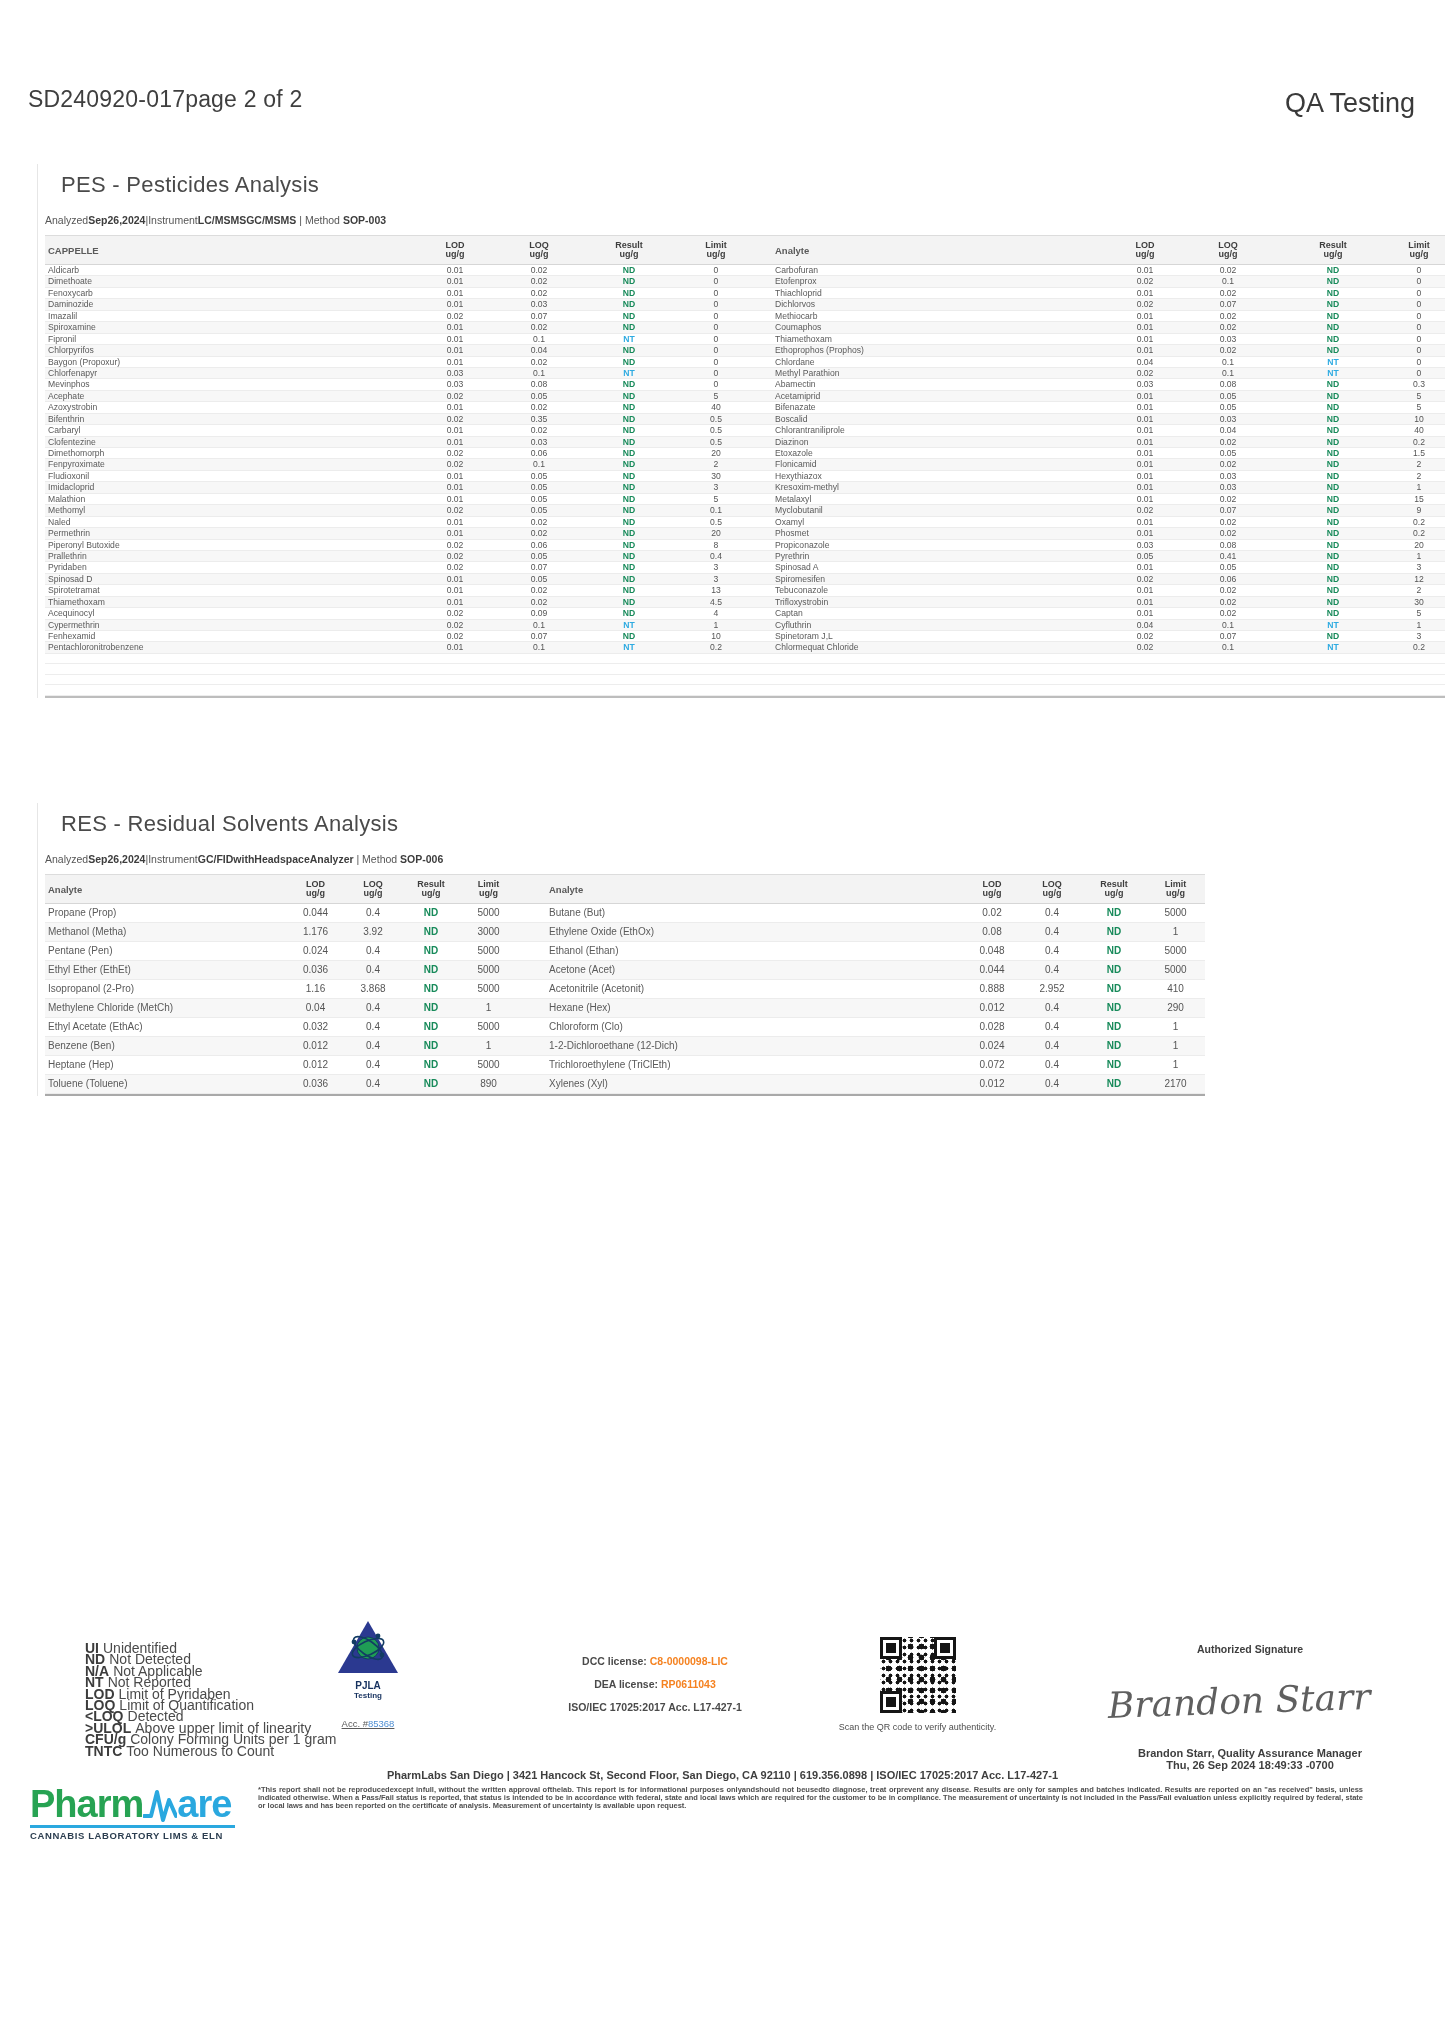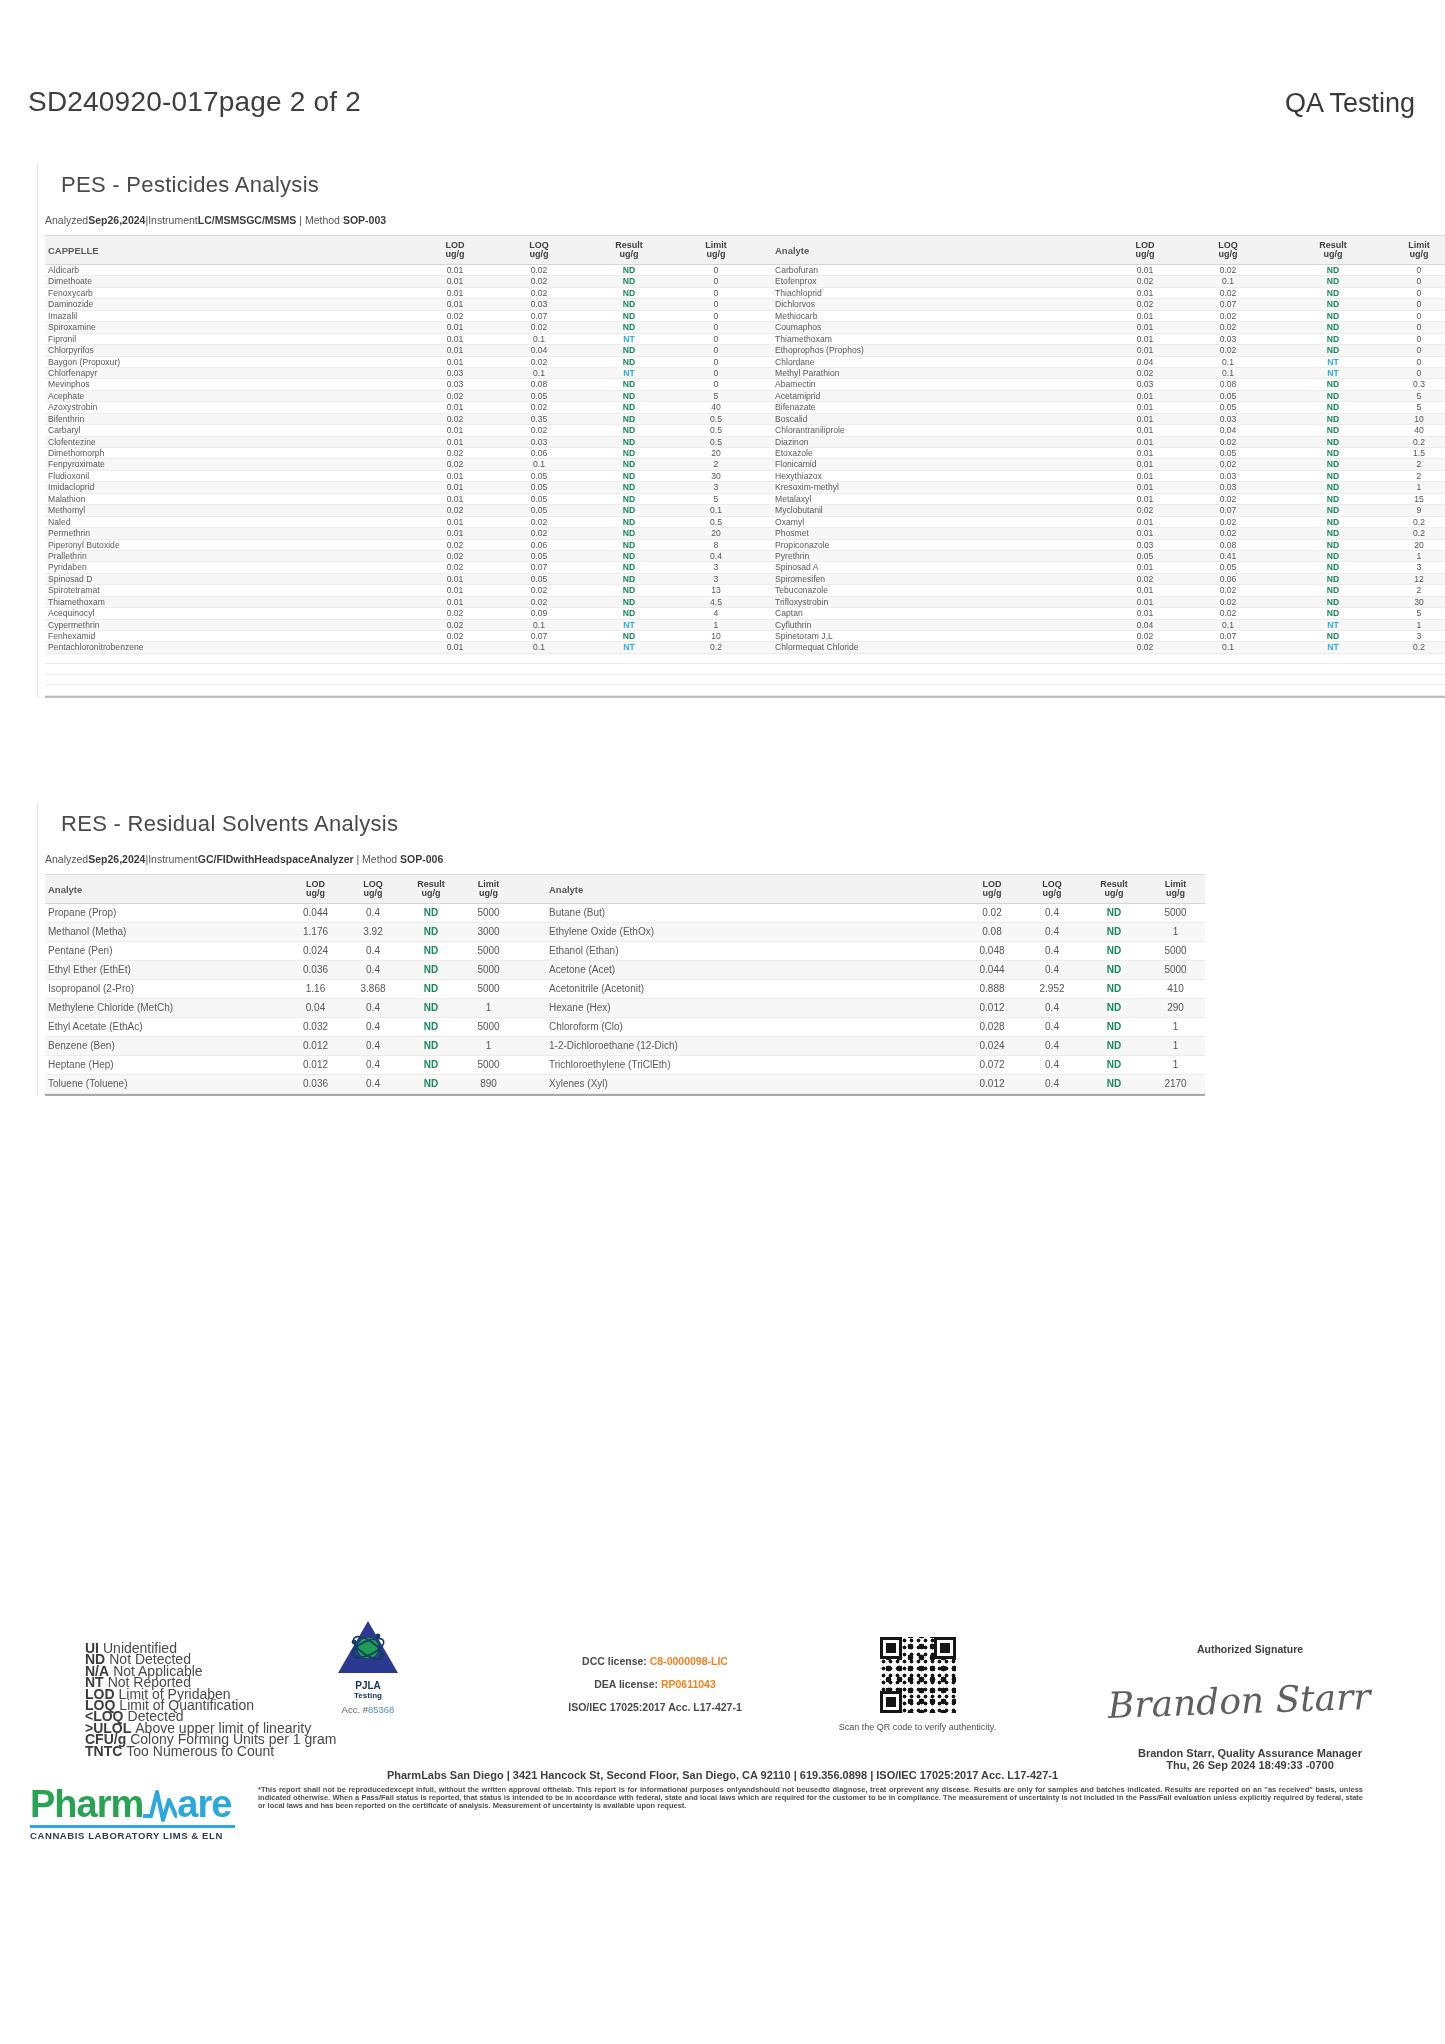--- a/index.html
+++ b/index.html
@@ -1,21 +1,21 @@
 <!DOCTYPE html>
 <html><head>
 <meta charset="utf-8">
 <style>
   html,body{margin:0;padding:0;background:#e8e8e8;}
   .page{position:relative;width:1445px;height:2044px;background:#ffffff;margin:0 auto;
         font-family:"Liberation Sans",sans-serif;color:#4a4a4a;overflow:hidden;}
 
   
   .doc-header{position:absolute;left:28px;top:86px;right:28px;height:40px;}
-  .doc-title{position:absolute;left:0;top:0;font-size:28px;color:#3f3f3f;letter-spacing:.2px;}
+  .doc-title{position:absolute;left:0;top:0;font-size:23px;color:#3f3f3f;letter-spacing:.2px;}
   .qa-label{position:absolute;right:2px;top:2px;font-size:27px;color:#3a3a3a;}
 
   
   section{position:absolute;left:45px;}
   .pes{top:156px;width:1400px;}
   .res{top:795px;width:1160px;}
   section::before{content:"";position:absolute;left:-8px;top:8px;bottom:0;width:1px;background:#e6e6e6;}
   .sec-title{margin:16px;font-size:22px;font-weight:500;color:#4a4a4a;letter-spacing:.3px;}
   .meta{font-size:10.5px;color:#565656;margin-top:2px;}
   .meta b{color:#3d3d3d;}
@@ -53,21 +53,21 @@
 
   
   .legend{position:absolute;left:85px;top:1643px;font-size:14px;line-height:11.4px;color:#4a4a4a;}
   .legend .trow{display:block;height:11.4px;}
   .legend .c0{display:inline;font-weight:bold;color:#3c3c3c;padding:0;}
   .legend .c1{display:inline;text-align:left;color:#4a4a4a;margin-left:4px;}
 
   .pjla{position:absolute;left:318px;top:1618px;width:100px;text-align:center;color:#3d3d3d;}
   .pjla .pname{font-size:10px;font-weight:bold;color:#16315f;line-height:10px;margin-top:1px;}
   .pjla .psub{font-size:8px;font-weight:bold;color:#16315f;}
-  .pjla .acc{font-size:9.5px;margin-top:4px;color:#5a5a5a;}
+  .pjla .acc{font-size:9.5px;margin-top:18px;color:#5a5a5a;text-decoration:underline;}
   .pjla .acc b{color:#4f8fd3;font-weight:normal;}
 
   .licenses{position:absolute;left:470px;top:1655px;width:370px;text-align:center;}
   .licenses .lic-line{font-size:10.5px;font-weight:bold;color:#4a4a4a;margin-bottom:11px;}
   .licenses .lic-line .val{color:#f58220;}
 
   .qr-wrap{position:absolute;left:820px;top:1637px;width:195px;text-align:center;}
   .qr{position:relative;width:76px;height:76px;margin:0 auto;background:#fff;
       background-image:radial-gradient(#151515 38%,transparent 42%),radial-gradient(#151515 36%,transparent 40%);
       background-size:7px 7px,11px 11px;background-position:0 0,3px 4px;}

